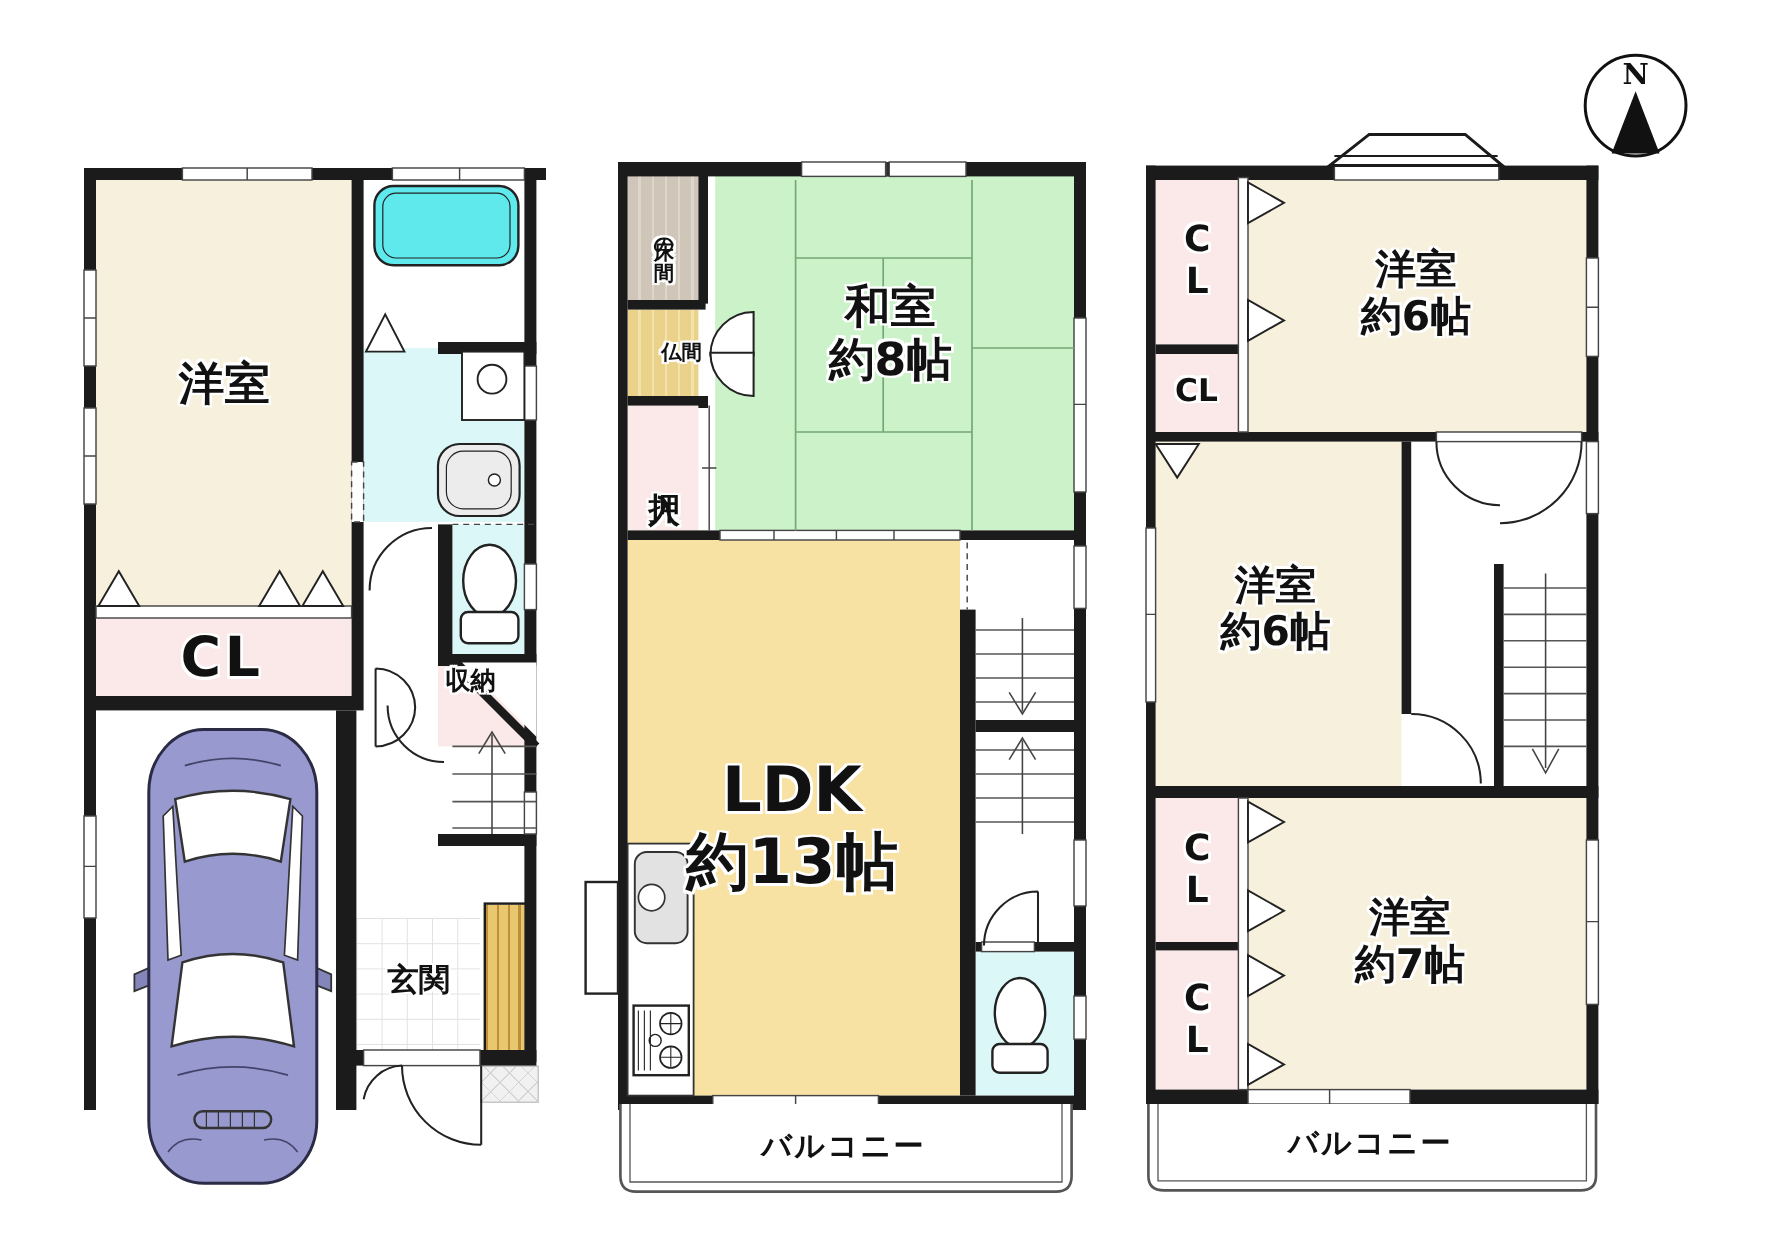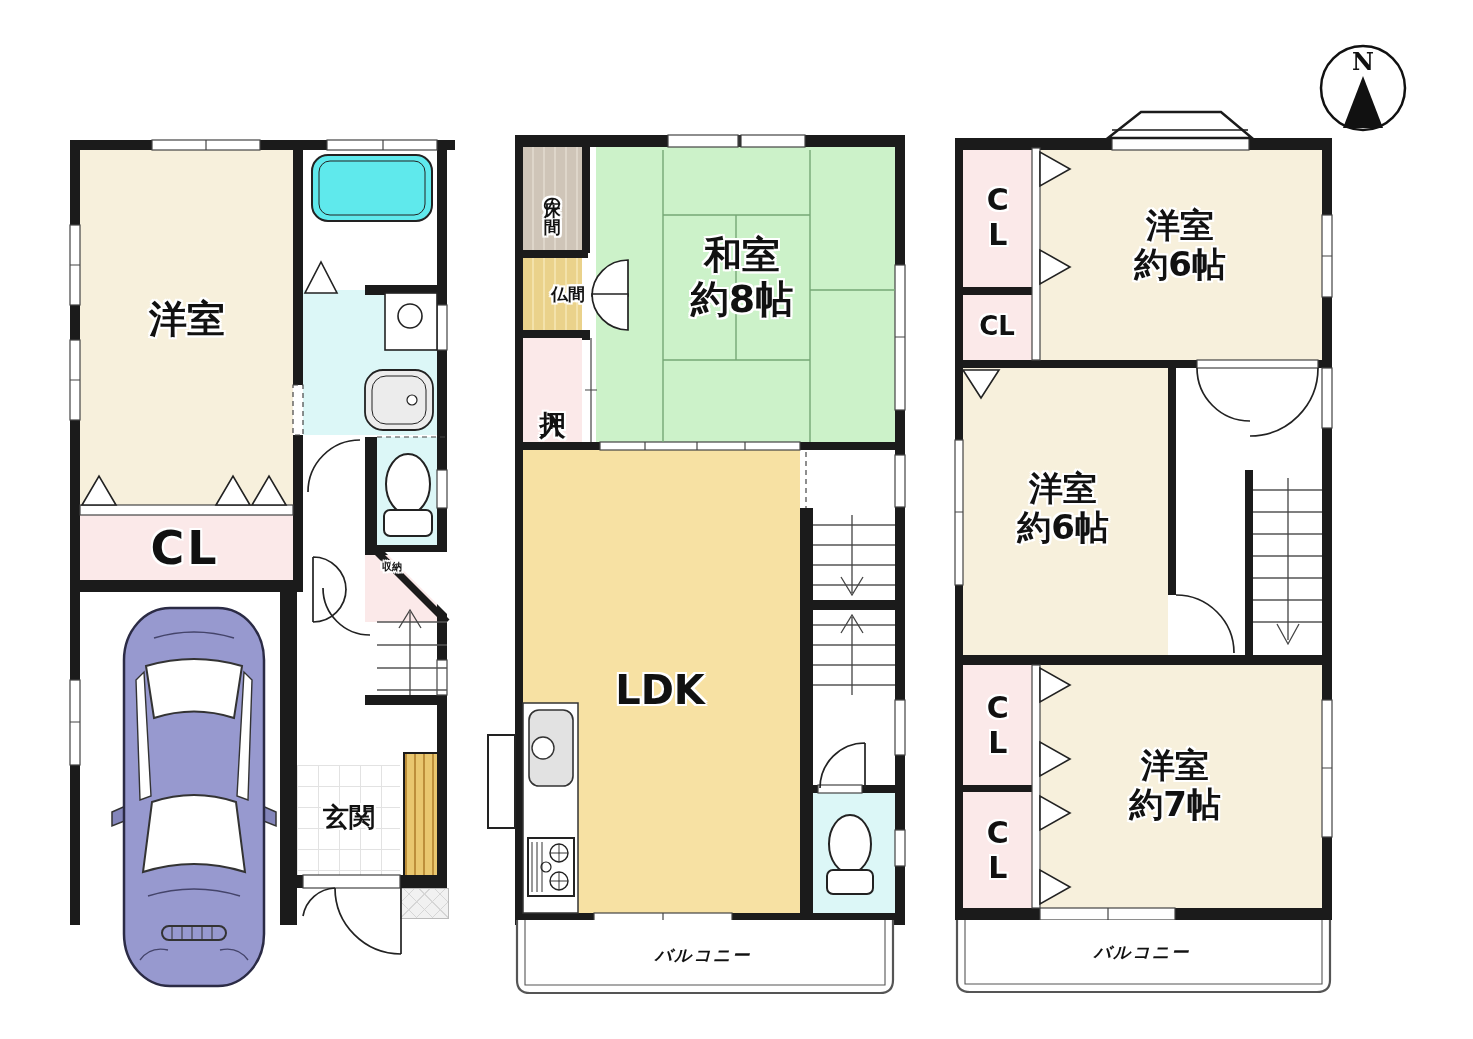--- a/index.html
+++ b/index.html
@@ -24,23 +24,23 @@
     border:1px solid #bbb;}
   .deck{background:repeating-linear-gradient(90deg,#BD8F3B 0 2px,#E9C76F 2px 9px);
         border:2px solid #1b1b1b;}
   
   .lbl{position:absolute;transform:translate(-50%,-50%);font-weight:bold;color:#111;
        text-align:center;white-space:nowrap;line-height:1.15;
        text-shadow:2px 0 0 #fff,-2px 0 0 #fff,0 2px 0 #fff,0 -2px 0 #fff,
                    2px 2px 0 #fff,-2px 2px 0 #fff,2px -2px 0 #fff,-2px -2px 0 #fff;}
   .v{writing-mode:vertical-rl;text-orientation:upright;white-space:normal;}
   .overlay{position:absolute;left:0;top:0;pointer-events:none;}
-  .f38{font-size:38px;} .f34{font-size:34px;} .f40{font-size:40px;}
+  .f38{font-size:38px;} .f34{font-size:34px;} .f40{font-size:52px;}
   .f46{font-size:46px;letter-spacing:3px;} .f30{font-size:30px;} .f26{font-size:26px;}
-  .f27{font-size:17px;letter-spacing:2px;font-style:italic;} .f17{font-size:17px;} .f15{font-size:10px;}
+  .f27{font-size:25px;letter-spacing:2px;} .f17{font-size:17px;} .f15{font-size:21px;}
   .f24serif{font-size:24px;font-family:"DejaVu Serif",serif;}
 </style>
 </head>
 <body>
 
 <div class="canvas">
 
   <div class="abs cream" style="left:80px;top:150px;width:213px;height:355px;"></div>
   <div class="abs pink" style="left:80px;top:515px;width:213px;height:65px;"></div>
   <div class="abs cyan" style="left:303px;top:290px;width:134px;height:145px;"></div>
@@ -302,20 +302,21 @@
 
   <div class="lbl f17 v" style="left:552px;top:196px;">床の間</div>
   <div class="lbl f17" style="left:552px;top:295px;margin-left:16px;">仏間</div>
   <div class="lbl f26 v" style="left:552px;top:390px;">押入</div>
   <div class="lbl f38" style="left:742px;top:278px;">
     <div>和室</div>
     <div>約8帖</div>
   </div>
   <div class="lbl f40" style="left:660px;top:690px;">
     <div>LDK</div>
+    <div>約13帖</div>
   </div>
   <div class="lbl f27" style="left:703px;top:956px;">バルコニー</div>
 
   <div class="lbl f30 v" style="left:997px;top:217px;">CL</div>
   <div class="lbl f26" style="left:997px;top:327px;">CL</div>
   <div class="lbl f34" style="left:1180px;top:245px;">
     <div>洋室</div>
     <div>約6帖</div>
   </div>
   <div class="lbl f34" style="left:1063px;top:508px;">

